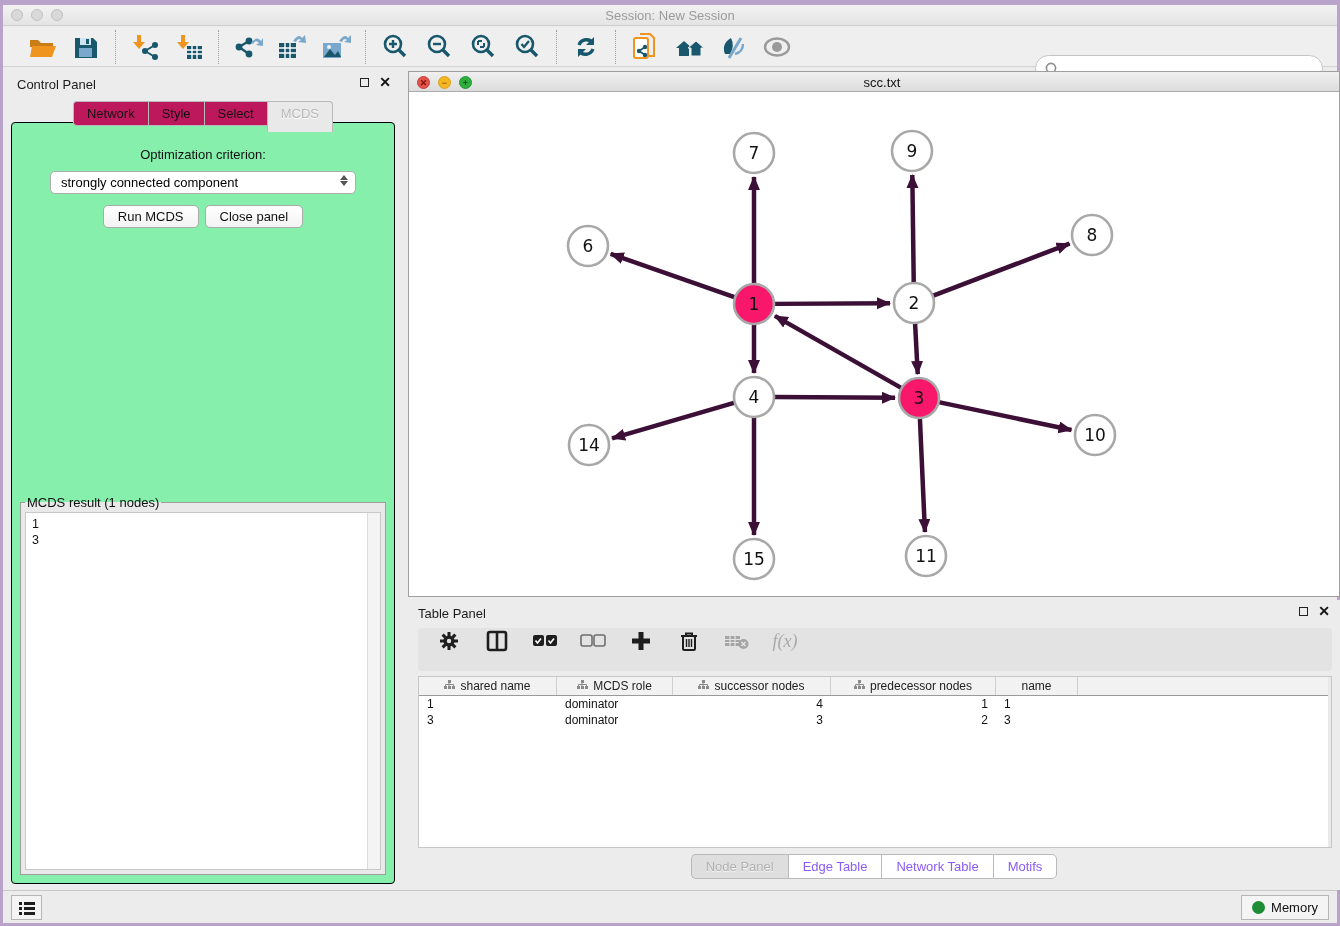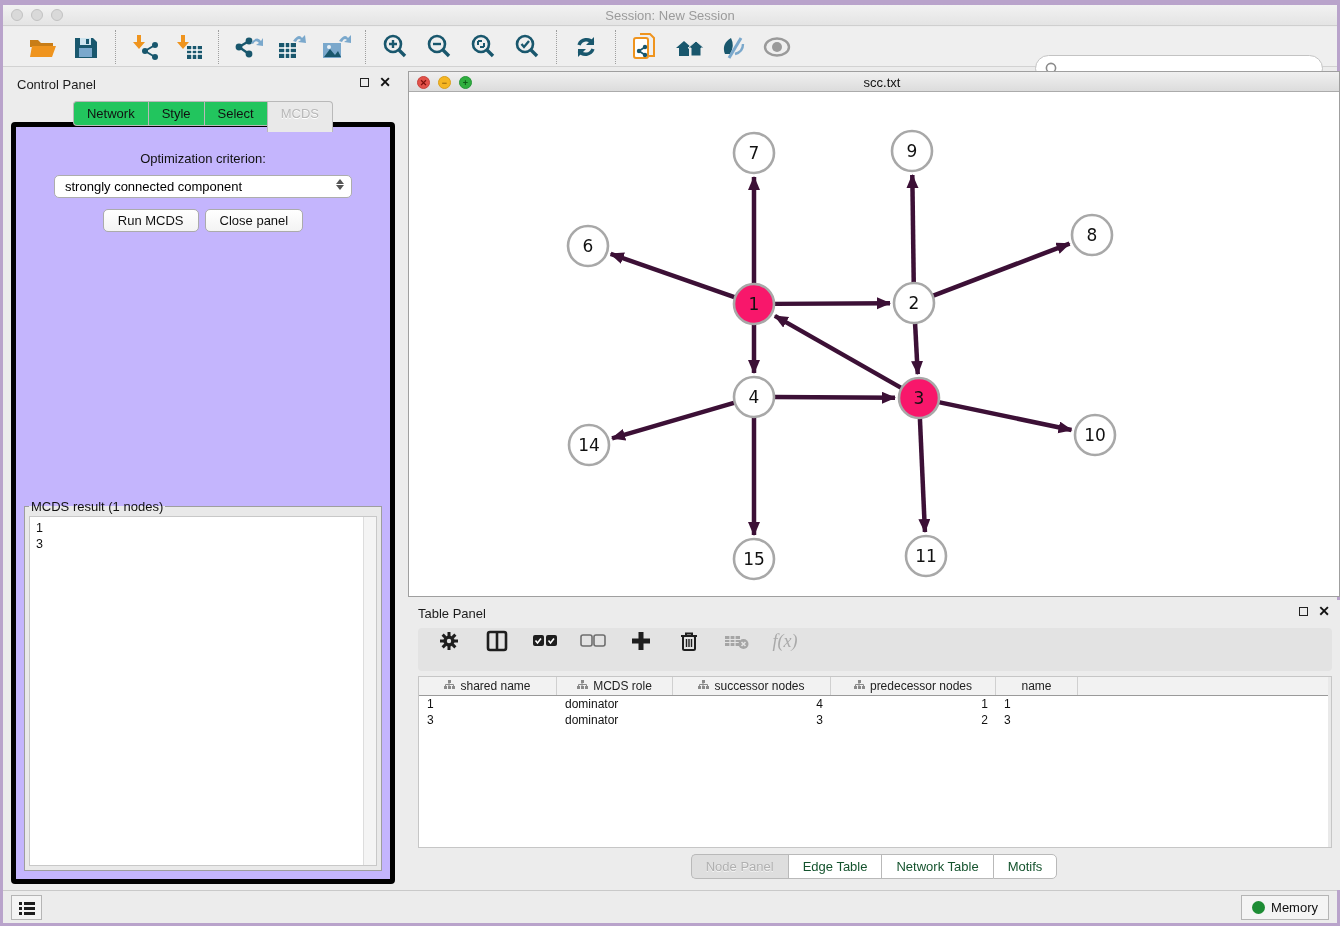--- a/index.html
+++ b/index.html
@@ -25,25 +25,25 @@
 
   
   .control-panel { position:absolute; left:2px; top:66px; width:396px; bottom:33px; background:#ececec; }
   .panel-head { position:relative; height:26px; }
   .panel-title { position:absolute; left:12px; top:6px; font-size:13px; color:#1c1c1c; }
   .panel-icons { position:absolute; right:10px; top:6px; display:flex; gap:10px; align-items:center; }
   .float-box { width:9px; height:9px; border:1.5px solid #222; }
   .close-x { font-size:14px; font-weight:bold; color:#111; line-height:10px; }
 
   .cp-tabs { position:absolute; left:0; right:0; top:30px; display:flex; justify-content:center; z-index:3; }
-  .cp-tab { font-size:13px; padding:4px 13px; background:#22c55e; border:1px solid #b9b9b9; border-right:none; color:#111; }
+  .cp-tab { font-size:13px; padding:4px 13px; background:#be185d; border:1px solid #b9b9b9; border-right:none; color:#111; }
   .cp-tab:first-child { border-top-left-radius:4px; border-bottom-left-radius:4px; }
   .cp-tab.selected { background:#e9e9e9; border-right:1px solid #b9b9b9; border-bottom-color:#e9e9e9; border-top-right-radius:4px; color:#b8b8b8; text-shadow:0 1px 0 #fff; border-bottom:none; padding-bottom:9px; margin-bottom:-6px; }
 
-  .cp-body { position:absolute; left:6px; right:6px; top:51px; bottom:6px; background:#c4b5fd; border:5px solid #000000; border-radius:4px; }
+  .cp-body { position:absolute; left:6px; right:6px; top:51px; bottom:6px; background:#86efac; border:1px solid #000000; border-radius:4px; }
   .opt-label { position:absolute; left:0; right:0; top:24px; text-align:center; font-size:13px; color:#111; }
   .combo { position:absolute; left:38px; right:38px; top:48px; height:23px; background:#fff; border:1px solid #adadad; border-radius:5px; font-size:13px; display:flex; align-items:center; padding-left:10px; }
   .combo .stepper { position:absolute; right:6px; top:3px; width:10px; display:flex; flex-direction:column; align-items:center; gap:1px; }
   .combo .stepper span { width:0; height:0; border-left:4px solid transparent; border-right:4px solid transparent; }
   .combo .up { border-bottom:5px solid #555; }
   .combo .down { border-top:5px solid #555; }
   .btn-row { position:absolute; left:0; right:0; top:82px; display:flex; justify-content:center; gap:6px; }
   .push-btn { background:linear-gradient(#ffffff,#f3f3f3); border:1px solid #ababab; border-radius:5px; font-size:13px; padding:3px 14px; color:#111; }
 
   fieldset.result { position:absolute; left:8px; right:8px; top:372px; bottom:8px; border:1px solid #9e9e9e; background:#e9e9e9; padding:0; }
@@ -70,21 +70,21 @@
   .fx { font-family:"Liberation Serif", serif; font-style:italic; font-size:18px; color:#a9a9a9; }
 
   .tp-table { position:absolute; left:10px; right:8px; top:76px; height:172px; background:#fff; border:1px solid #c6c6c6; overflow:hidden; }
   .thead { display:flex; height:19px; background:#f2f2f2; border-bottom:1px solid #9a9a9a; }
   .th { display:flex; align-items:center; justify-content:center; gap:5px; font-size:12px; color:#222; border-right:1px solid #d0d0d0; position:relative; }
   .trow { display:flex; height:16px; font-size:12px; color:#111; }
   .td { padding:1px 8px; overflow:hidden; white-space:nowrap; }
   .tscroll { position:absolute; right:0; top:0; bottom:0; width:3px; background:#e9e9e9; }
 
   .tp-tabs { position:absolute; left:0; right:0; bottom:11px; display:flex; justify-content:center; }
-  .tp-tab { font-size:13px; padding:4px 14px; background:#fff; border:1px solid #b9b9b9; border-right:none; color:#14532d; }
+  .tp-tab { font-size:13px; padding:4px 14px; background:#fff; border:1px solid #b9b9b9; border-right:none; color:#8b5cf6; }
   .tp-tab:first-child { border-top-left-radius:5px; border-bottom-left-radius:5px; }
   .tp-tab:last-child { border-right:1px solid #b9b9b9; border-top-right-radius:5px; border-bottom-right-radius:5px; }
   .tp-tab.selected { background:#dedede; color:#b0b0b0; text-shadow:0 1px 0 #f5f5f5; }
 
   
   .statusbar { position:absolute; left:0; right:0; bottom:0; height:33px; background:#ececec; border-top:1px solid #c9c9c9; }
   .list-btn { position:absolute; left:8px; top:4px; width:31px; height:25px; background:#f4f4f4; border:1px solid #b5b5b5; display:flex; align-items:center; justify-content:center; }
   .memory-btn { position:absolute; right:8px; top:4px; height:25px; background:#f4f4f4; border:1px solid #b5b5b5; display:flex; align-items:center; gap:6px; padding:0 10px; font-size:13px; color:#111; }
   .mem-dot { width:13px; height:13px; border-radius:50%; background:#1d8c34; }
 </style>

